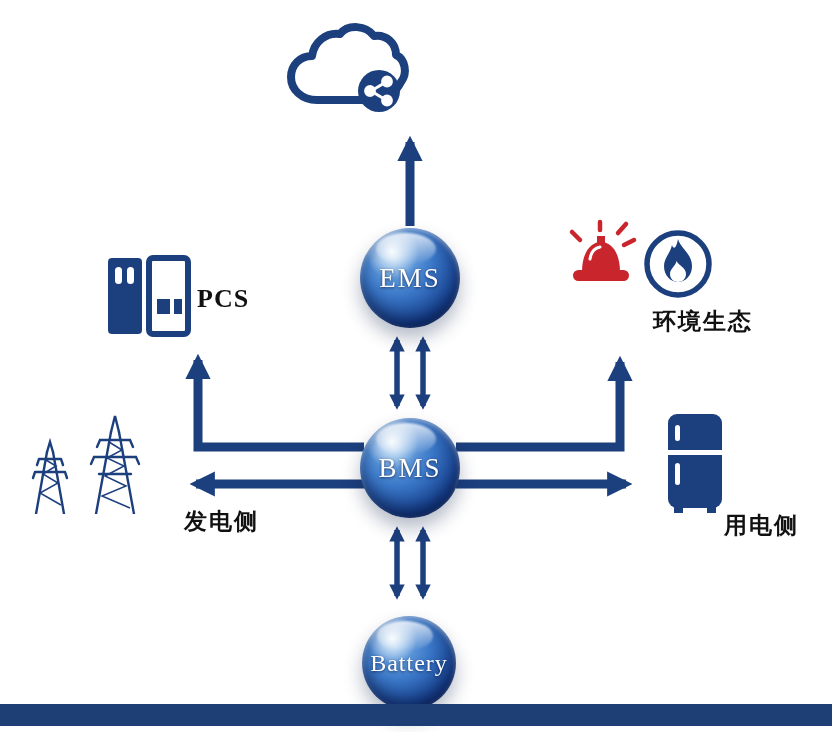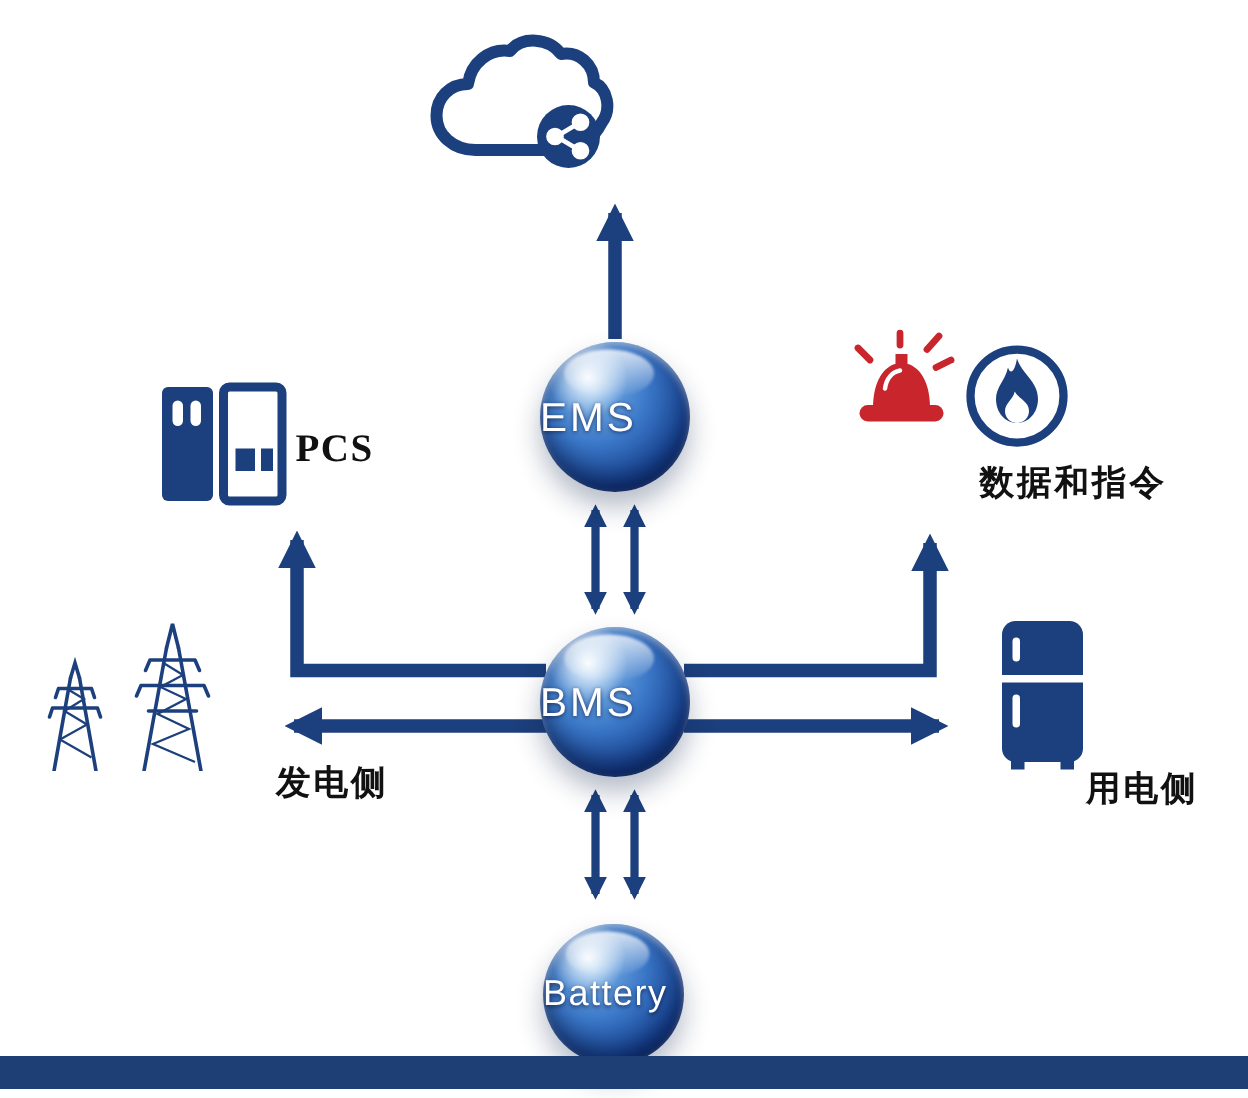--- a/index.html
+++ b/index.html
@@ -7,22 +7,22 @@
     position:relative;width:832px;height:732px;background:#ffffff;overflow:hidden;
     font-family:"Liberation Sans", sans-serif;
   }
   svg{display:block;}
   .abs{position:absolute;}
   .arrow-layer{position:absolute;left:0;top:0;width:832px;height:732px;pointer-events:none;}
 
   
   .sphere{
     position:absolute;border-radius:50%;
-    display:flex;align-items:center;justify-content:flex-start;
-    color:#ffffff;font-family:Liberation Sans, sans-serif;
+    display:flex;align-items:center;justify-content:center;
+    color:#ffffff;font-family:Liberation Serif, serif;
     background:
       radial-gradient(circle at 32% 24%, rgba(255,255,255,.95) 0%, rgba(255,255,255,0) 26%),
       radial-gradient(circle at 36% 32%, #7db4e8 0%, #3b78c8 38%, #16408e 70%, #0a2256 100%);
     box-shadow: 0 10px 18px rgba(10,30,70,.30),
                 inset 0 -8px 16px rgba(0,0,25,.45),
                 inset 0 2px 5px rgba(255,255,255,.55);
     text-shadow:0 1px 3px rgba(0,0,30,.6);
   }
   .sphere::before{
     content:"";position:absolute;left:16%;top:5%;width:60%;height:32%;
@@ -150,21 +150,21 @@
     </svg>
   </div>
 
   <div class="abs icon-flame">
     <svg viewBox="0 0 76 76" width="76" height="76">
       <circle cx="38" cy="38" r="31" fill="#ffffff" stroke="#1c3f7d" stroke-width="5.5"></circle>
       <path d="M38 13 C41 23 52 28 52 40 C52 49.5 45.5 56 38 56 C30.5 56 24 49.5 24 40 C24 32 30 28 32 19 C33.5 24 36.5 22 38 13 Z" fill="#1c3f7d"></path>
       <path d="M38 56 C33.5 56 30 52.5 30 48 C30 42.5 35.5 40.5 36.5 35 C39 40 46 41.5 46 48 C46 52.5 42.5 56 38 56 Z" fill="#ffffff"></path>
     </svg>
   </div>
-  <div class="lbl lbl-cn lbl-env">数据和指令</div>
+  <div class="lbl lbl-cn lbl-env">环境生态</div>
 
   <div class="abs icon-fridge">
     <svg viewBox="0 0 66 104" width="66" height="104">
       <rect x="12" y="92" width="9" height="9" fill="#1c3f7d"></rect>
       <rect x="45" y="92" width="9" height="9" fill="#1c3f7d"></rect>
       <rect x="6" y="2" width="54" height="94" rx="9" fill="#1c3f7d"></rect>
       <rect x="6" y="38" width="54" height="5" fill="#ffffff"></rect>
       <rect x="13" y="13" width="5" height="16" rx="2.5" fill="#ffffff"></rect>
       <rect x="13" y="51" width="5" height="22" rx="2.5" fill="#ffffff"></rect>
     </svg>

